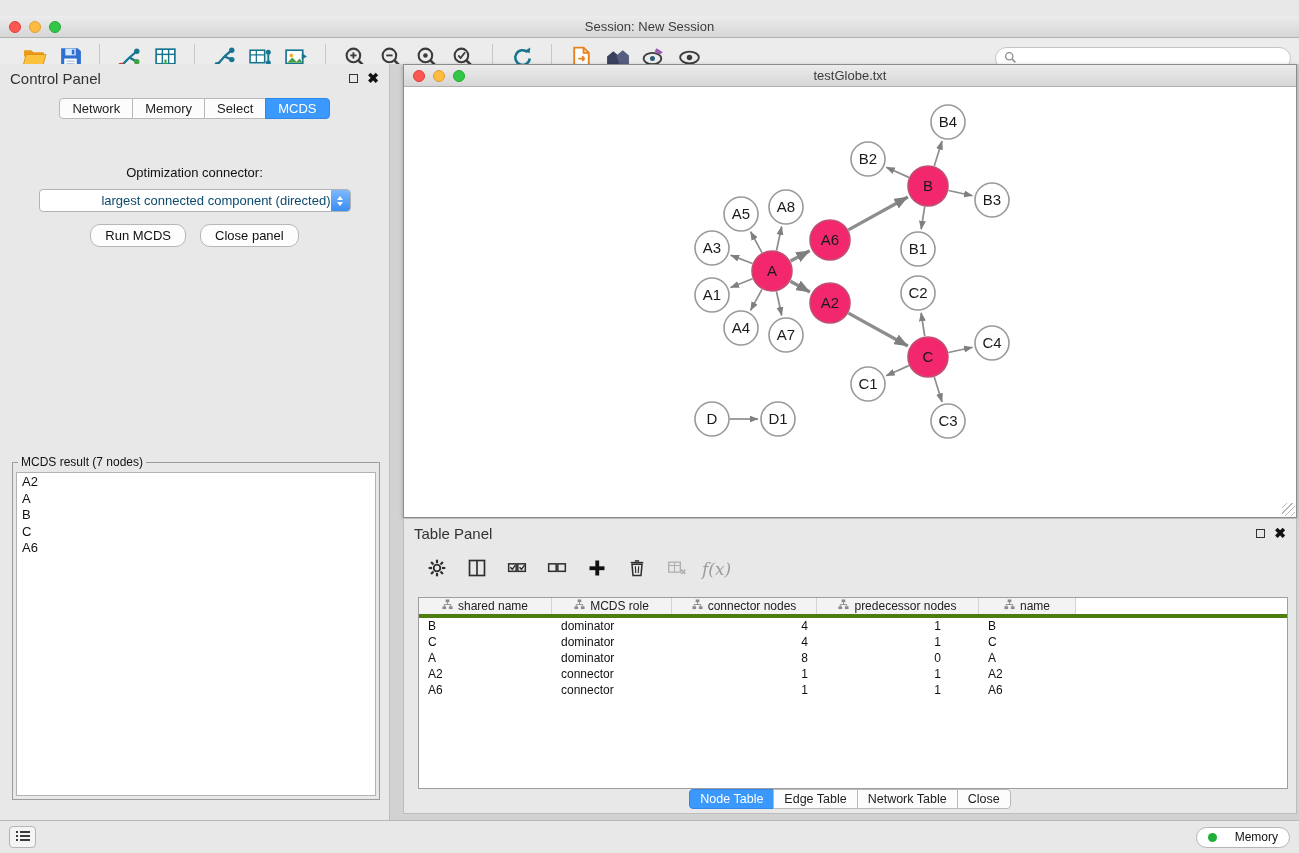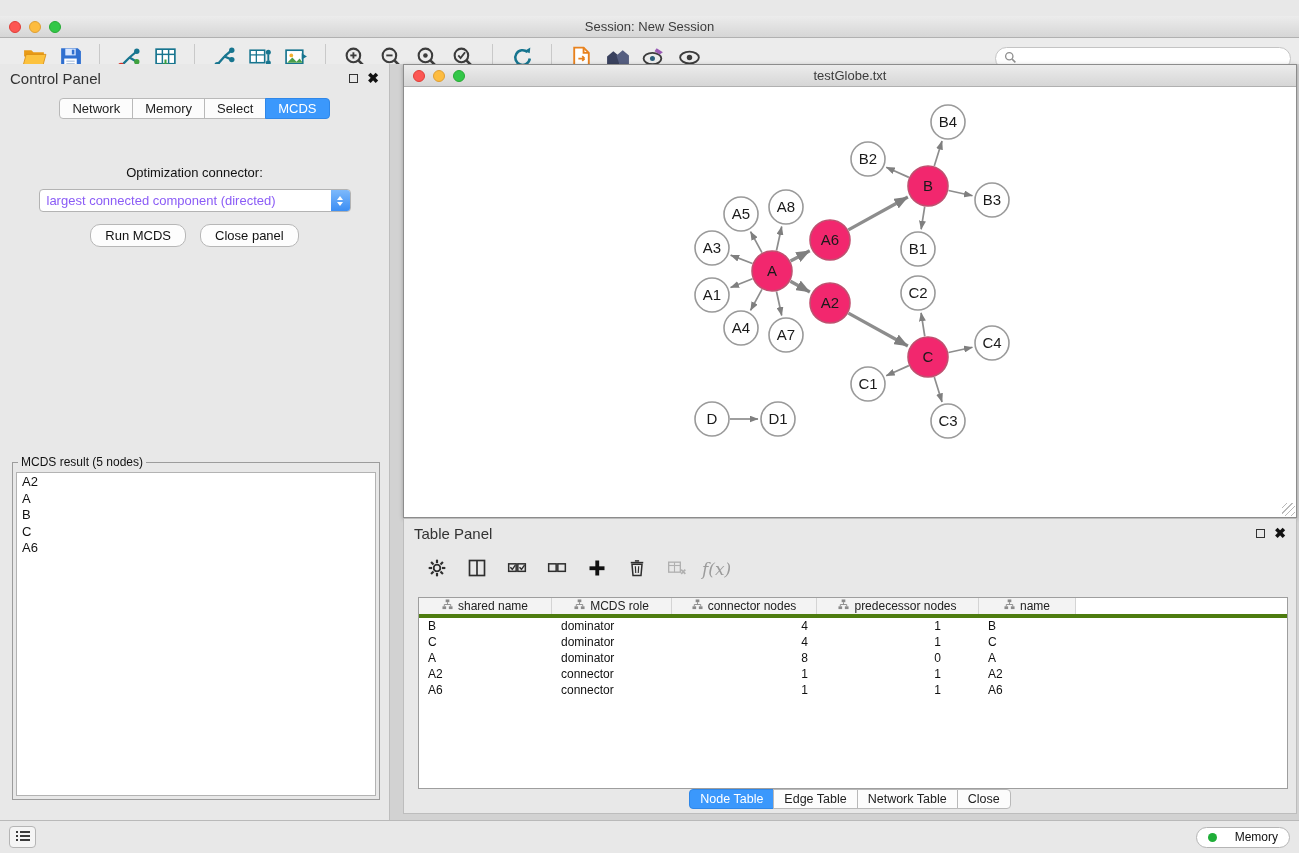--- a/index.html
+++ b/index.html
@@ -40,21 +40,21 @@
   .segwrap { display:flex; justify-content:center; margin-top:6px; }
   .seg { background:#fcfcfc; border:1px solid #b9b9b9; margin-left:-1px; padding:2px 12px; font-size:13px; color:#222;
          font-family:"Liberation Sans",sans-serif; cursor:default; }
   .seg-first { border-radius:4px 0 0 4px; margin-left:0; }
   .seg-last { border-radius:0 4px 4px 0; }
   .seg-active { background:#3b98fc; border-color:#2f87e8; color:#fff; }
 
   .cp-label { text-align:center; font-size:13px; color:#111; margin-top:46px; }
   .dropdown { width:312px; height:23px; margin:9px auto 0 auto; background:#fff; border:1px solid #b3b3b3; border-radius:4px;
               display:flex; align-items:center; position:relative; }
-  .dropdown .dval { font-size:13px; color:#8b5cf6; padding-left:7px; flex:1; white-space:nowrap; overflow:hidden; }
+  .dropdown .dval { font-size:13px; color:#0c4a6e; padding-left:7px; flex:1; white-space:nowrap; overflow:hidden;text-align:right; }
   .stepper { width:19px; height:21px; border-radius:0 3px 3px 0; background:linear-gradient(#7db9fb,#3b8ef4);
              display:flex; flex-direction:column; align-items:center; justify-content:center; gap:2px; flex:none; }
   .tri-up { width:0; height:0; border-left:3.5px solid transparent; border-right:3.5px solid transparent; border-bottom:4px solid #fff; }
   .tri-dn { width:0; height:0; border-left:3.5px solid transparent; border-right:3.5px solid transparent; border-top:4px solid #fff; }
 
   .btnrow { display:flex; justify-content:center; gap:14px; margin-top:12px; }
   .pushbtn { background:#fdfdfd; border:1px solid #b7b7b7; border-radius:10px; padding:3px 14px; font-size:13px; color:#111;
              font-family:"Liberation Sans",sans-serif; cursor:default; }
 
   fieldset.result { position:absolute; left:12px; right:9px; top:391px; bottom:20px; border:1px solid #9c9c9c; padding:3px; }
@@ -272,21 +272,21 @@
       <span class="stepper">
           <span class="tri-up"></span>
           <span class="tri-dn"></span>
         </span>
     </div>
     <div class="btnrow">
       <button class="pushbtn">Run MCDS</button>
       <button class="pushbtn">Close panel</button>
     </div>
     <fieldset class="result">
-      <legend>MCDS result (5 nodes)</legend>
+      <legend>MCDS result (7 nodes)</legend>
       <div class="result-inner">
           <div class="result-item">A2</div>
           <div class="result-item">A</div>
           <div class="result-item">B</div>
           <div class="result-item">C</div>
           <div class="result-item">A6</div>
         </div>
     </fieldset>
   </div>
 

